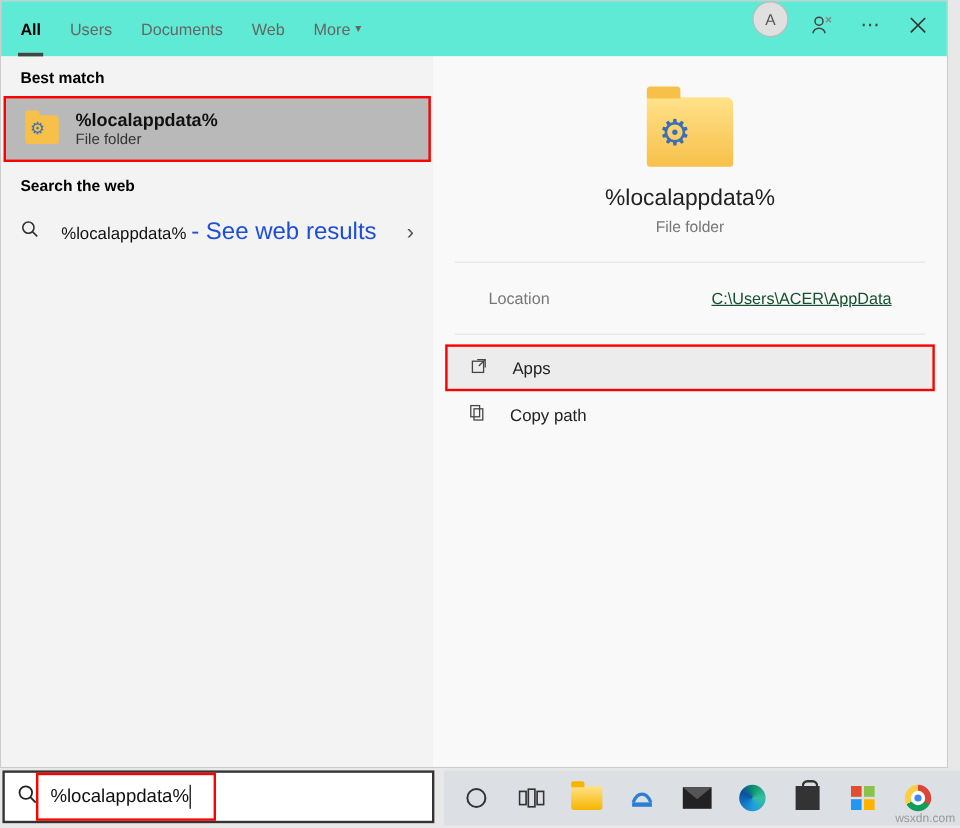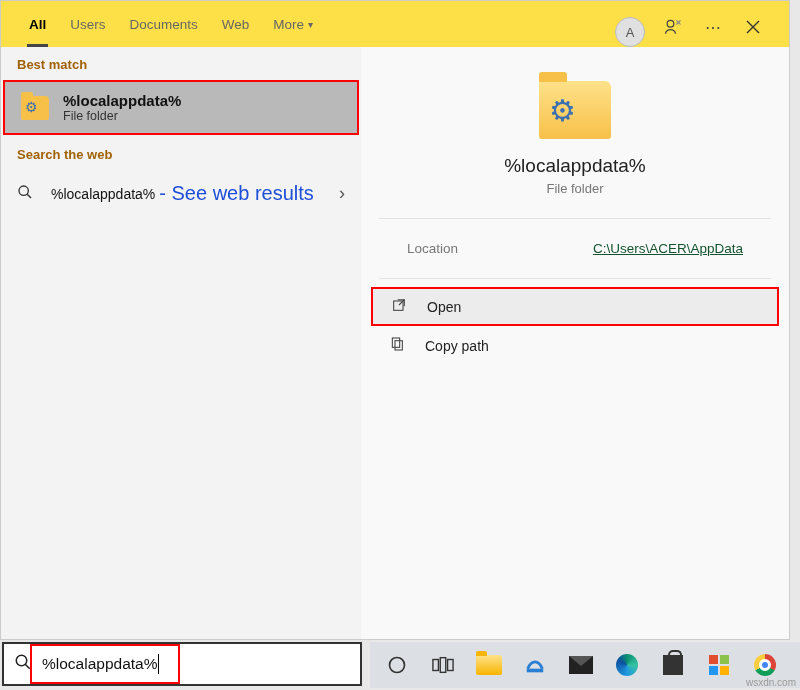--- a/index.html
+++ b/index.html
@@ -1,30 +1,30 @@
 <!DOCTYPE html>
 <html><head>
   <meta charset="utf-8">
   <style>
     * { margin: 0; padding: 0; box-sizing: border-box; font-family: "Segoe UI", sans-serif; }
     body { width: 800px; height: 690px; background: #e8e8e8; overflow: hidden; position: relative; }
 
     .search-panel { width: 790px; height: 640px; background: #f9f9f9; display: flex; flex-direction: column; border: 1px solid #ccc; }
-    .tabs { display: flex; align-items: flex-end; height: 46px; padding: 0 16px; background: #fde047; }
+    .tabs { display: flex; align-items: flex-start; height: 46px; padding: 0 4px; background: #5eead4; }
     .tab { font-size: 13.5px; color: #666; padding: 0 12px; height: 100%; display: flex; align-items: center; cursor: pointer; position: relative; }
     .tab.active { color: #000; font-weight: 600; }
     .tab.active::after { content: ""; position: absolute; bottom: 0; left: 10px; right: 10px; height: 3px; background: #444; }
     .chev { margin-left: 4px; font-size: 10px; }
     .tabs-spacer { flex: 1; }
     .avatar { width: 30px; height: 30px; border-radius: 50%; background: #e0e0e0; border: 1px solid #bbb; display: flex; align-items: center; justify-content: center; font-size: 13px; color: #555; margin-right: 8px; }
     .hicon { width: 40px; height: 40px; display: flex; align-items: center; justify-content: center; color: #444; cursor: pointer; }
 
     .body { flex: 1; display: flex; }
     .left { width: 360px; background: #f3f3f3; display: flex; flex-direction: column; }
-    .section-h { font-size: 13px; font-weight: 600; padding: 10px 16px 8px; color: #a16207; }
+    .section-h { font-size: 13px; font-weight: 600; padding: 10px 16px 8px; color: #000000; }
     .best-item { display: flex; align-items: center; background: #b9b9b9; padding: 10px 16px; border: 2px solid red; margin: 0 2px 2px 2px; }
     .folder-icon-sm { width: 28px; height: 24px; background: #f7c049; border-radius: 2px 4px 2px 2px; position: relative; margin-right: 14px; }
     .folder-icon-sm::before { content: ""; position: absolute; top: -4px; left: 0; width: 12px; height: 5px; background: #f7c049; border-radius: 2px 2px 0 0; }
     .folder-icon-sm .gear { position: absolute; left: 4px; top: 3px; font-size: 14px; color: #3b6fb3; }
     .bi-text { display: flex; flex-direction: column; }
     .bi-title { font-size: 15px; font-weight: 600; color: #111; }
     .bi-sub { font-size: 12.5px; color: #333; }
 
     .web-item { display: flex; align-items: center; padding: 12px 16px; cursor: pointer; }
     .web-item .sicn { width: 24px; margin-right: 10px; color: #333; }
@@ -140,21 +140,21 @@
       </div>
       <div class="actions">
         <div class="action hl">
           <span class="aicn">
             <svg width="16" height="16" viewBox="0 0 24 24" fill="none" stroke="#444" stroke-width="1.6">
                 <rect x="4" y="6" width="14" height="14"></rect>
                 <path d="M10 4h10v10"></path>
                 <path d="M20 4l-8 8"></path>
               </svg>
           </span>
-          <span>Open</span>
+          <span>Apps</span>
         </div>
         <div class="action">
           <span class="aicn">
             <svg width="16" height="16" viewBox="0 0 24 24" fill="none" stroke="#444" stroke-width="1.6">
                 <rect x="5" y="3" width="11" height="14"></rect>
                 <rect x="9" y="7" width="11" height="14"></rect>
               </svg>
           </span>
           <span>Copy path</span>
         </div>

